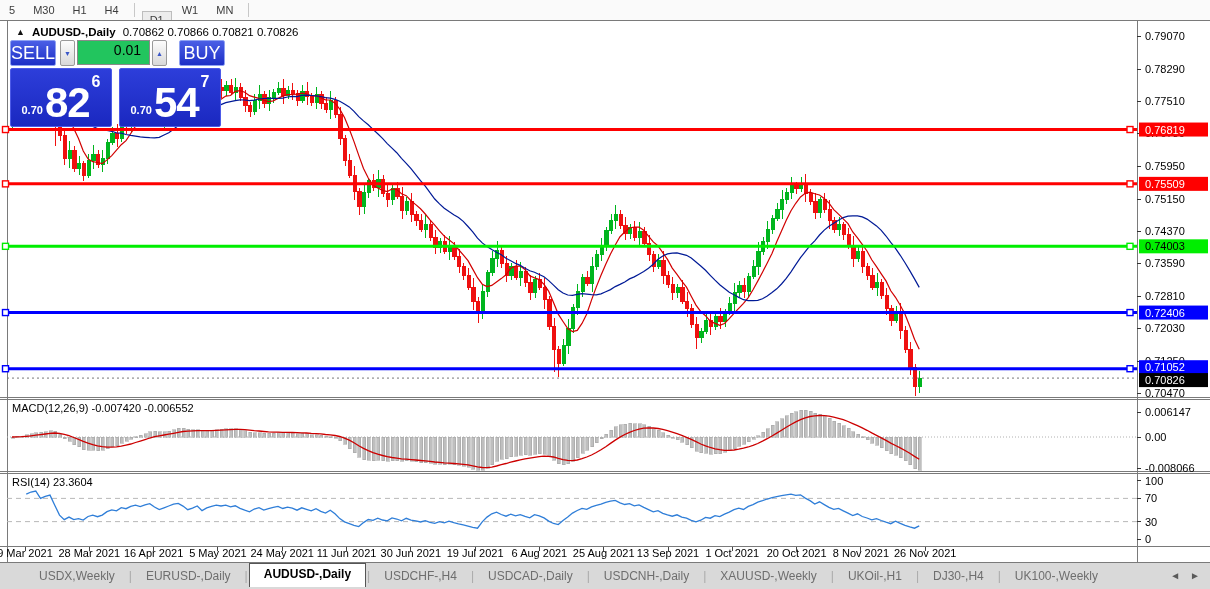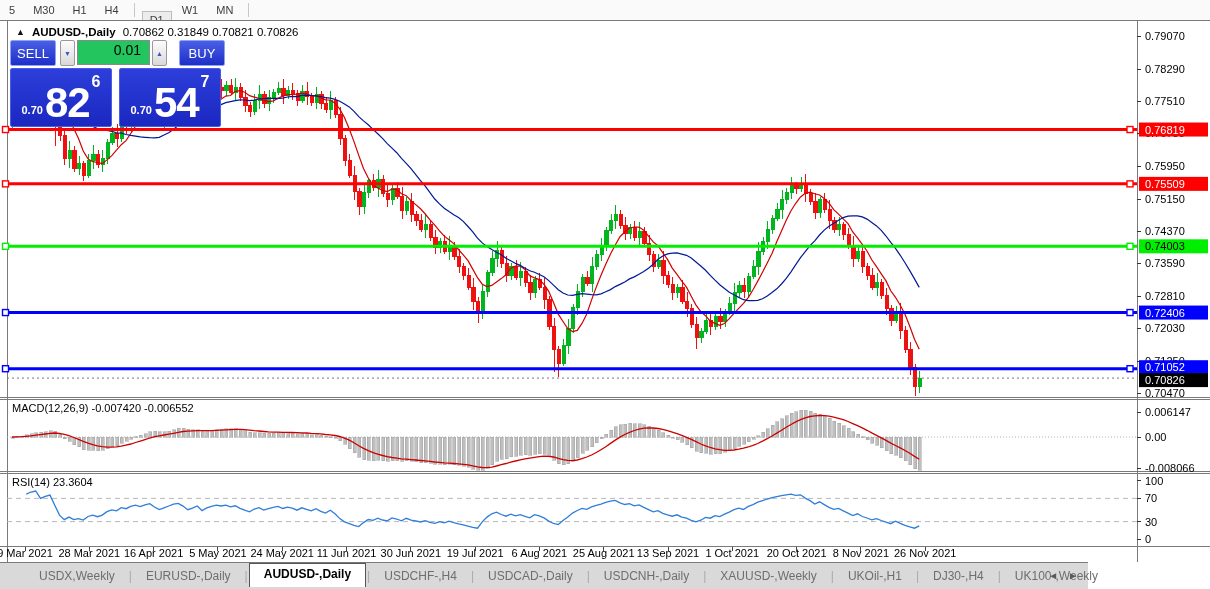--- a/index.html
+++ b/index.html
@@ -14,37 +14,37 @@
   
   #chart-svg{position:absolute;left:0;top:20px;}
   
   #chart-title{position:absolute;left:16px;top:26px;font-size:11.5px;color:#000;z-index:3;
     display:flex;align-items:center;gap:7px;white-space:nowrap;}
   #collapse-tri{font-size:9px;color:#111;}
   #chart-title b{font-weight:bold;}
   
   #trade-panel{position:absolute;left:10px;top:40px;width:215px;z-index:4;}
   .tp-row1{display:flex;align-items:stretch;height:26px;}
-  .tp-btn{width:48px;border:1px solid #8fa2f2;border-radius:2px;color:#fff;font-size:13px;
+  .tp-btn{width:48px;border:1px solid #8fa2f2;border-radius:2px;color:#fff;font-size:18px;
     background:linear-gradient(#4a5fe6,#1d2fc6);display:flex;align-items:center;justify-content:center;cursor:pointer;}
   .tp-spin{width:14px;height:24px;margin:0 2px;border:1px solid #9a9a9a;border-radius:2px;
     background:linear-gradient(#fdfdfd,#d9d9d9);color:#3a57c8;font-size:7px;
     display:flex;align-items:center;justify-content:center;cursor:pointer;}
   .tp-vol{width:69px;height:22px;border:1px solid #8a8a8a;background:#22c55e;font-size:14px;color:#000;
     text-align:right;padding:1px 8px 0 0;font-family:"Liberation Sans",sans-serif;}
   .tp-gap{width:11px;}
   .tp-row2{display:flex;margin-top:2px;gap:7px;}
   .price-box{width:100px;height:54px;border:1px solid #4c5ae8;border-radius:2px;color:#fff;cursor:pointer;
     background:linear-gradient(#2d3eda,#1a28c0);display:flex;align-items:flex-end;justify-content:center;
     padding-bottom:3px;position:relative;}
   .pb-prefix{font-size:11px;font-weight:bold;margin:0 2px 7px 0;}
   .pb-big{font-size:42px;font-weight:bold;line-height:40px;letter-spacing:-1px;}
   .pb-pip{font-size:16px;font-weight:bold;align-self:flex-start;margin-top:4px;margin-left:2px;}
   
-  #tab-bar{position:absolute;left:0;top:562px;width:1088px;height:27px;background:#d9d9d9;
+  #tab-bar{position:absolute;left:0;top:562px;width:1210px;height:27px;background:#d9d9d9;
     border-top:1px solid #7a7a7a;display:flex;align-items:center;font-size:12px;color:#6e6e6e;
     padding-left:26px;box-sizing:border-box;}
   .tab{padding:3px 13px;cursor:pointer;white-space:nowrap;}
   .tab.active{background:#fff;border:1px solid #555;border-bottom:none;color:#000;font-weight:bold;
     padding:3px 14px 6px 14px;margin-top:-2px;}
   .tab-sep{color:#a9a9a9;margin:0 1px;}
   #tab-arrows{position:absolute;right:10px;top:7px;display:flex;gap:10px;color:#5a5a5a;font-size:10px;}
   #tab-arrows span{cursor:pointer;}
 </style>
 </head>
@@ -1169,21 +1169,21 @@
         <line x1="860.9" y1="547" x2="860.9" y2="551" stroke="#444" shape-rendering="crispEdges"></line>
         <text x="860.9" y="557" font-size="11" font-family="&quot;Liberation Sans&quot;, sans-serif" fill="#000" text-anchor="middle">8 Nov 2021</text>
         <line x1="925.1999999999999" y1="547" x2="925.1999999999999" y2="551" stroke="#444" shape-rendering="crispEdges"></line>
         <text x="925.1999999999999" y="557" font-size="11" font-family="&quot;Liberation Sans&quot;, sans-serif" fill="#000" text-anchor="middle">26 Nov 2021</text>
       </g>
     </svg>
 
   <div id="chart-title">
     <span id="collapse-tri">▲</span>
     <b>AUDUSD-,Daily</b>
-    <span>0.70862 0.31849 0.70821 0.70826</span>
+    <span>0.70862 0.70866 0.70821 0.70826</span>
   </div>
 
   <div id="trade-panel">
     <div class="tp-row1">
       <div class="tp-btn">SELL</div>
       <div class="tp-spin" style="margin-left:4px">▼</div>
       <div class="tp-vol">0.01</div>
       <div class="tp-spin">▲</div>
       <div class="tp-gap"></div>
       <div class="tp-btn">BUY</div>

